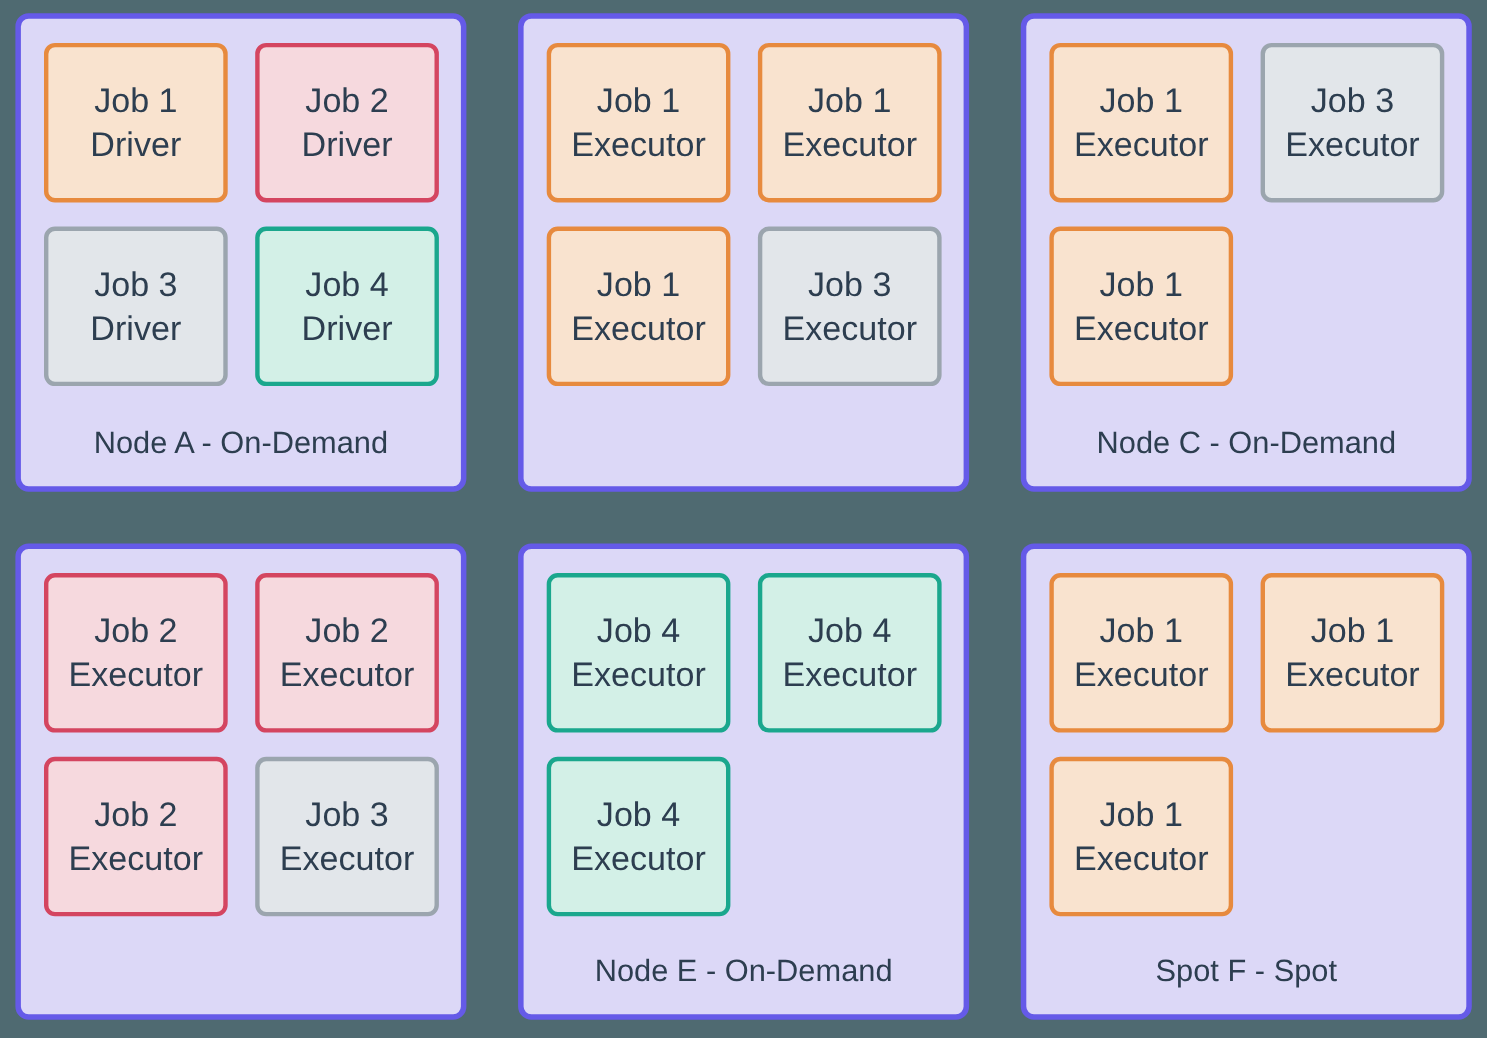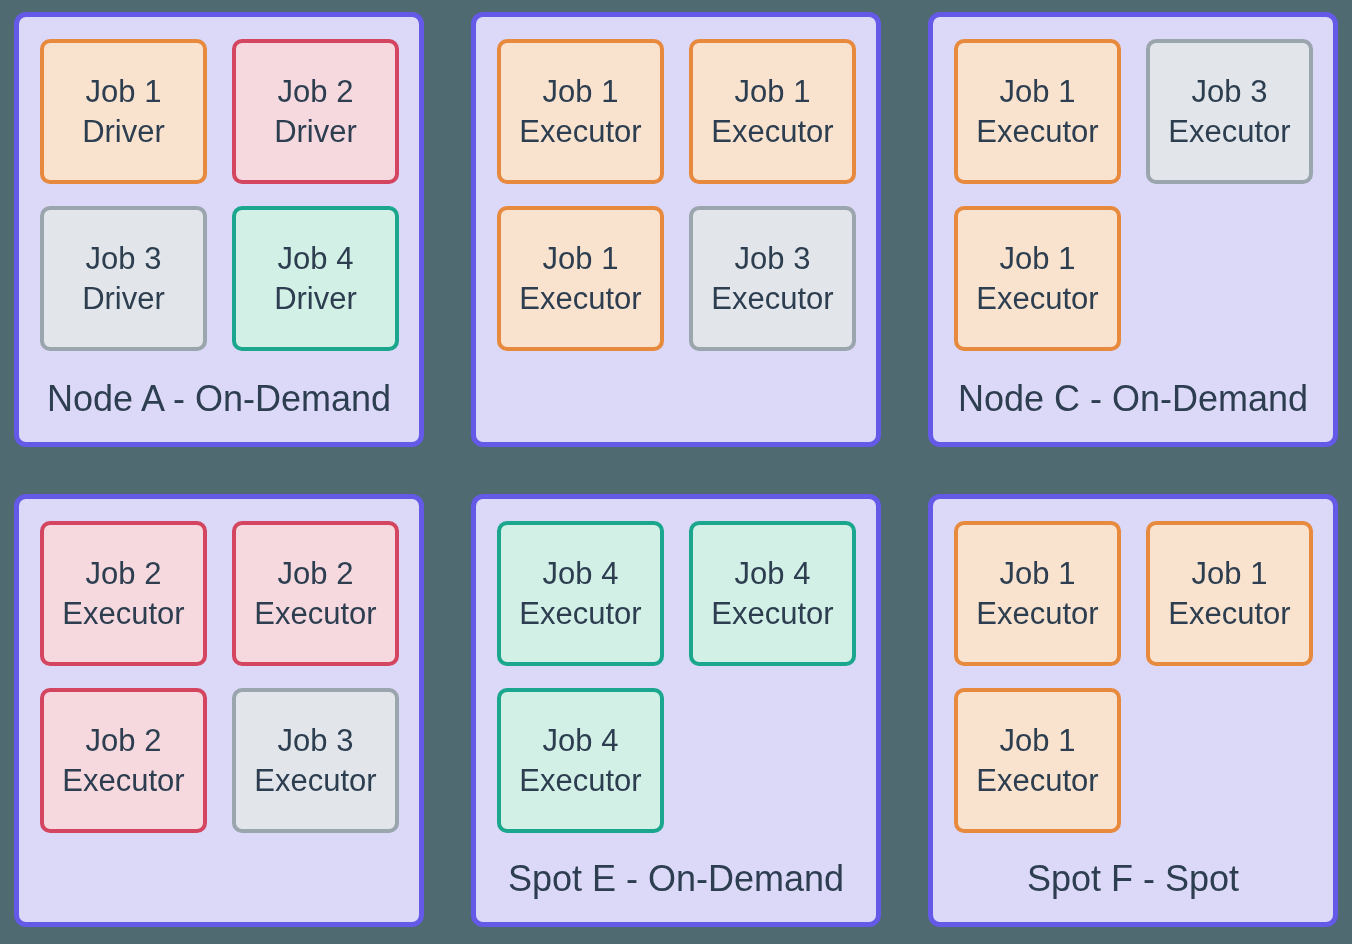--- a/index.html
+++ b/index.html
@@ -59,21 +59,21 @@
   .job.job2 { border-color: var(--job2-border, #D44560); background: var(--job2-fill, #F6D9DE); }
   .job.job3 { border-color: var(--job3-border, #9BA5AE); background: var(--job3-fill, #E2E6EA); text-align: center; }
   .job.job4 { border-color: var(--job4-border, #1AA78D); background: var(--job4-fill, #D3F0E7); }
   .node-label {
     position: absolute;
     left: 0;
     right: 0;
     bottom: 22px;
     text-align: center;
     color: var(--text, #2D3E50);
-    font-size: 36px;
+    font-size: 28px;
     font-weight: 500;
     line-height: 1.2;
   }
 </style>
 </head>
 <body>
 
 <div class="canvas">
 
   <div class="node">
@@ -166,21 +166,21 @@
       </div>
       <div class="job job4">
         <span>Job 4</span>
         <span>Executor</span>
       </div>
       <div class="job job4">
         <span>Job 4</span>
         <span>Executor</span>
       </div>
     </div>
-    <div class="node-label">Spot E - On-Demand</div>
+    <div class="node-label">Node E - On-Demand</div>
   </div>
 
   <div class="node">
     <div class="node-content">
       <div class="job job1">
         <span>Job 1</span>
         <span>Executor</span>
       </div>
       <div class="job job1">
         <span>Job 1</span>

